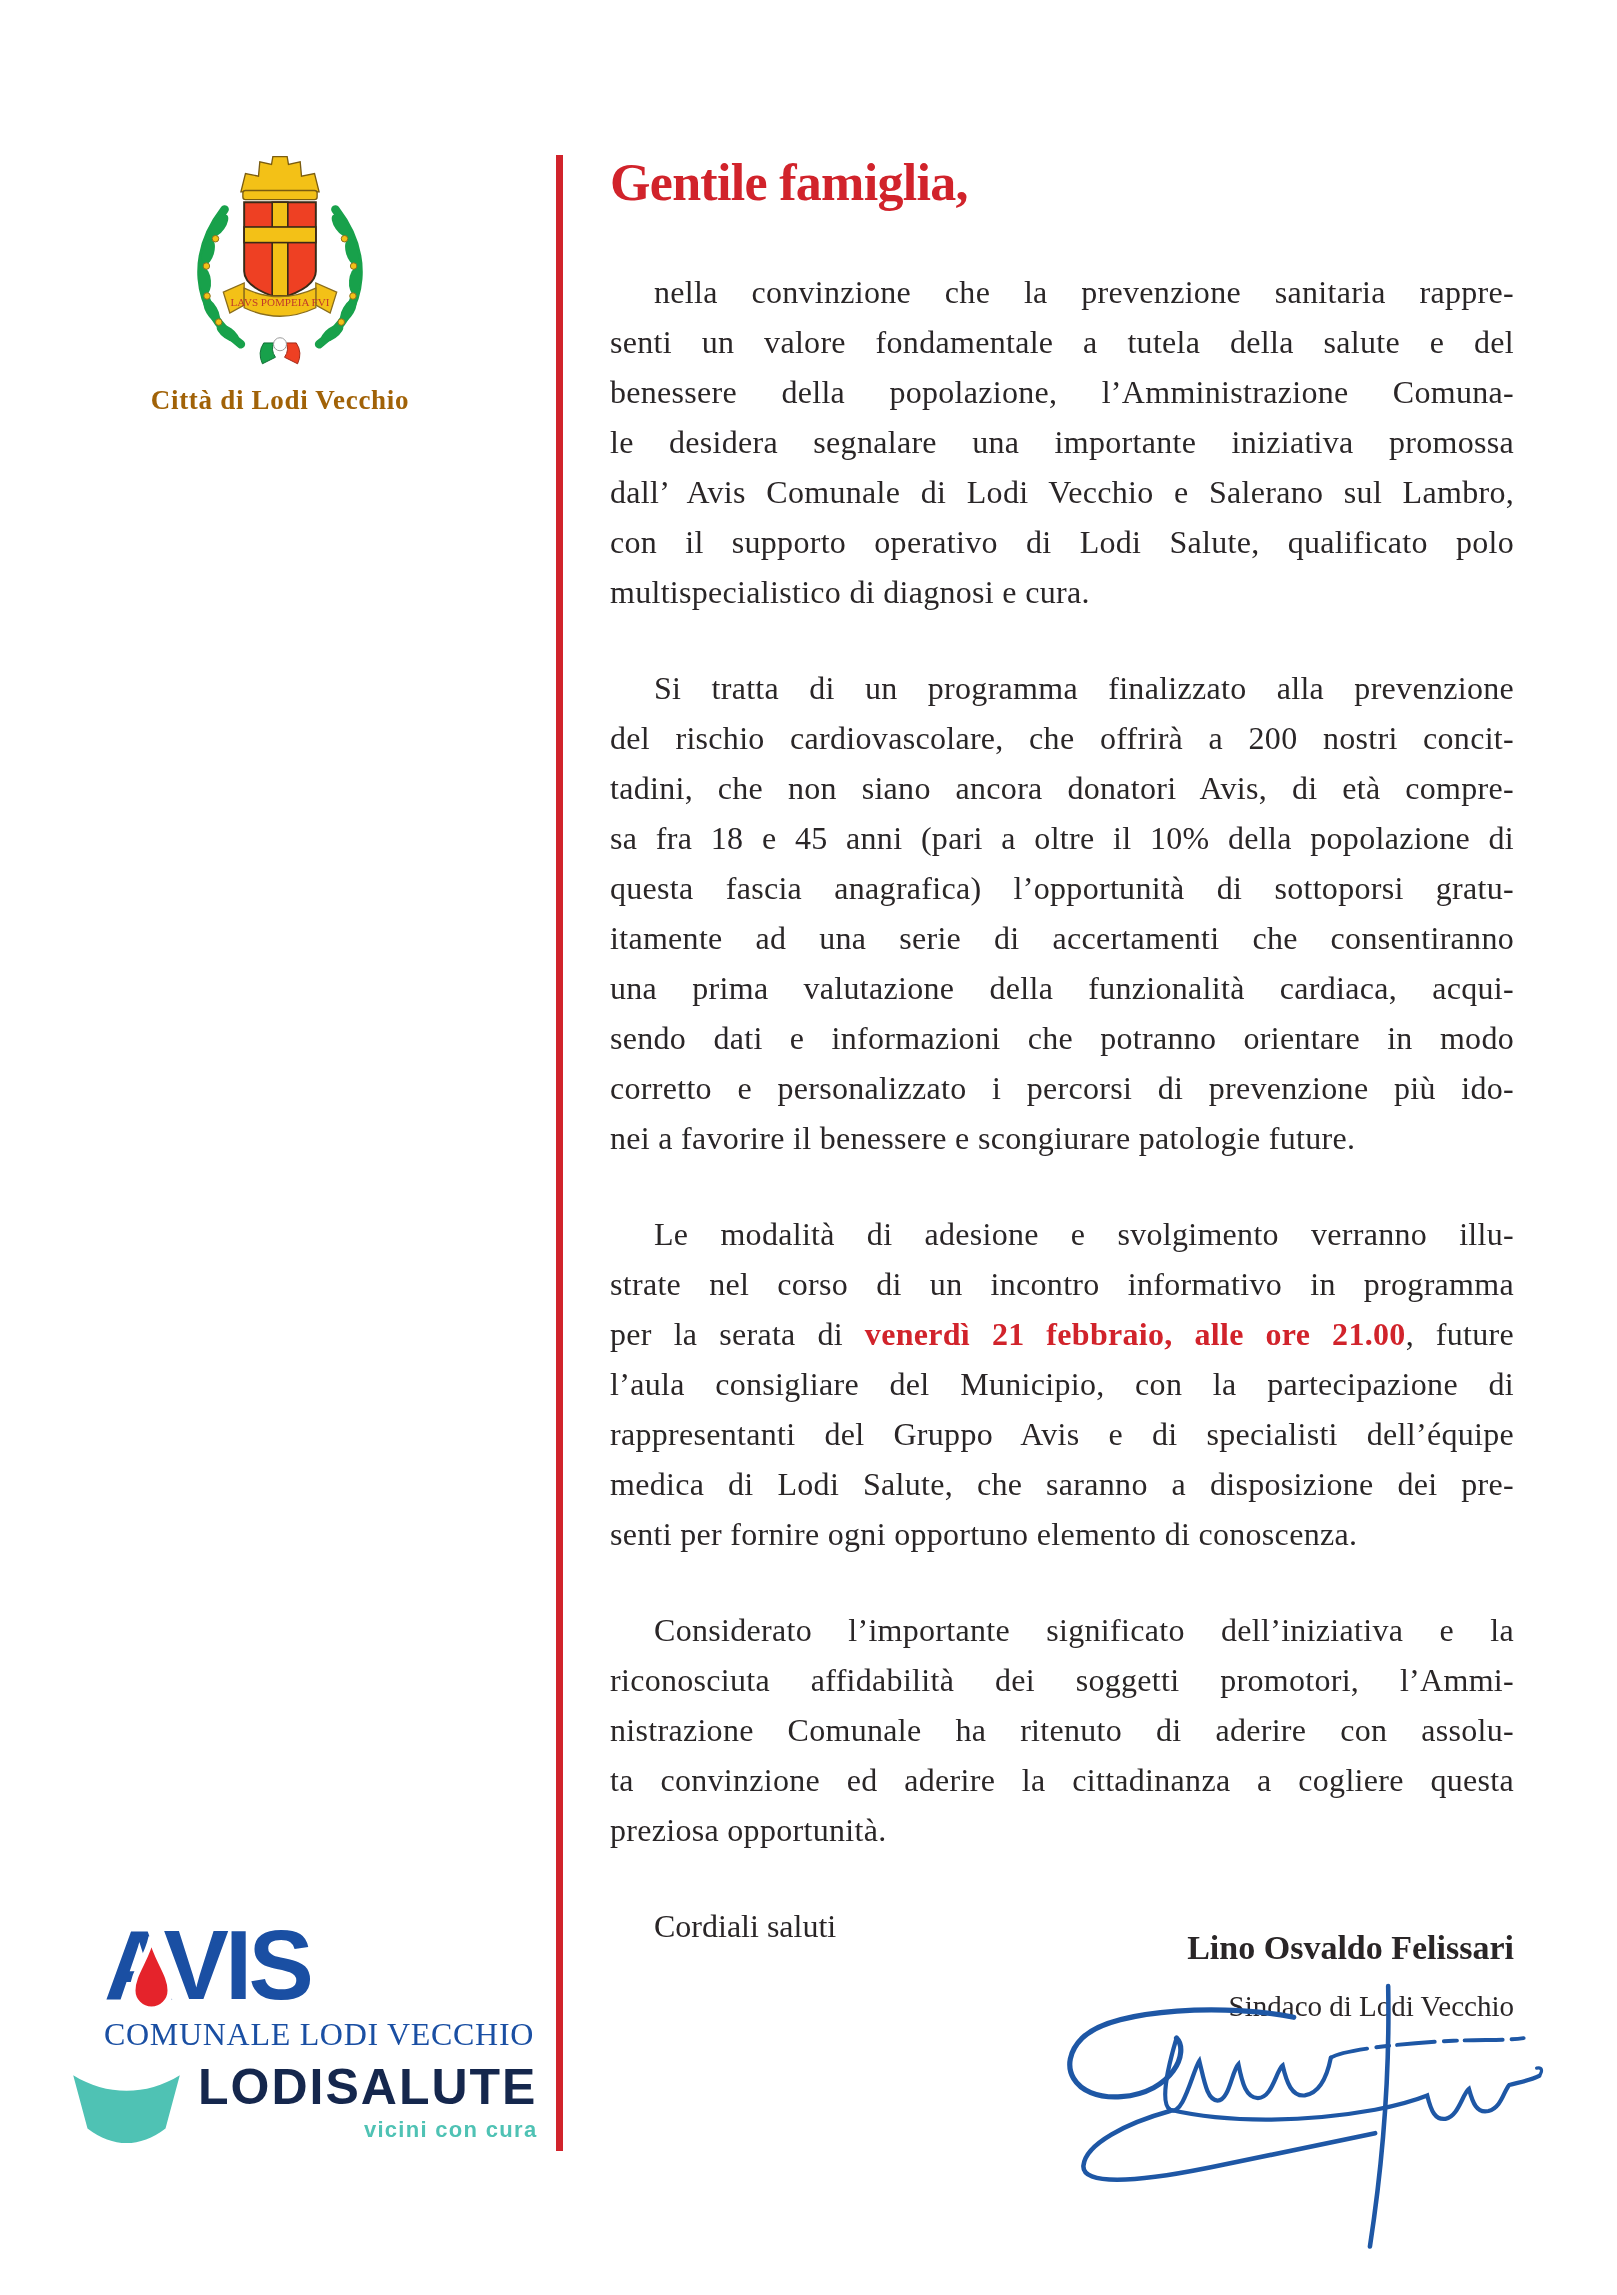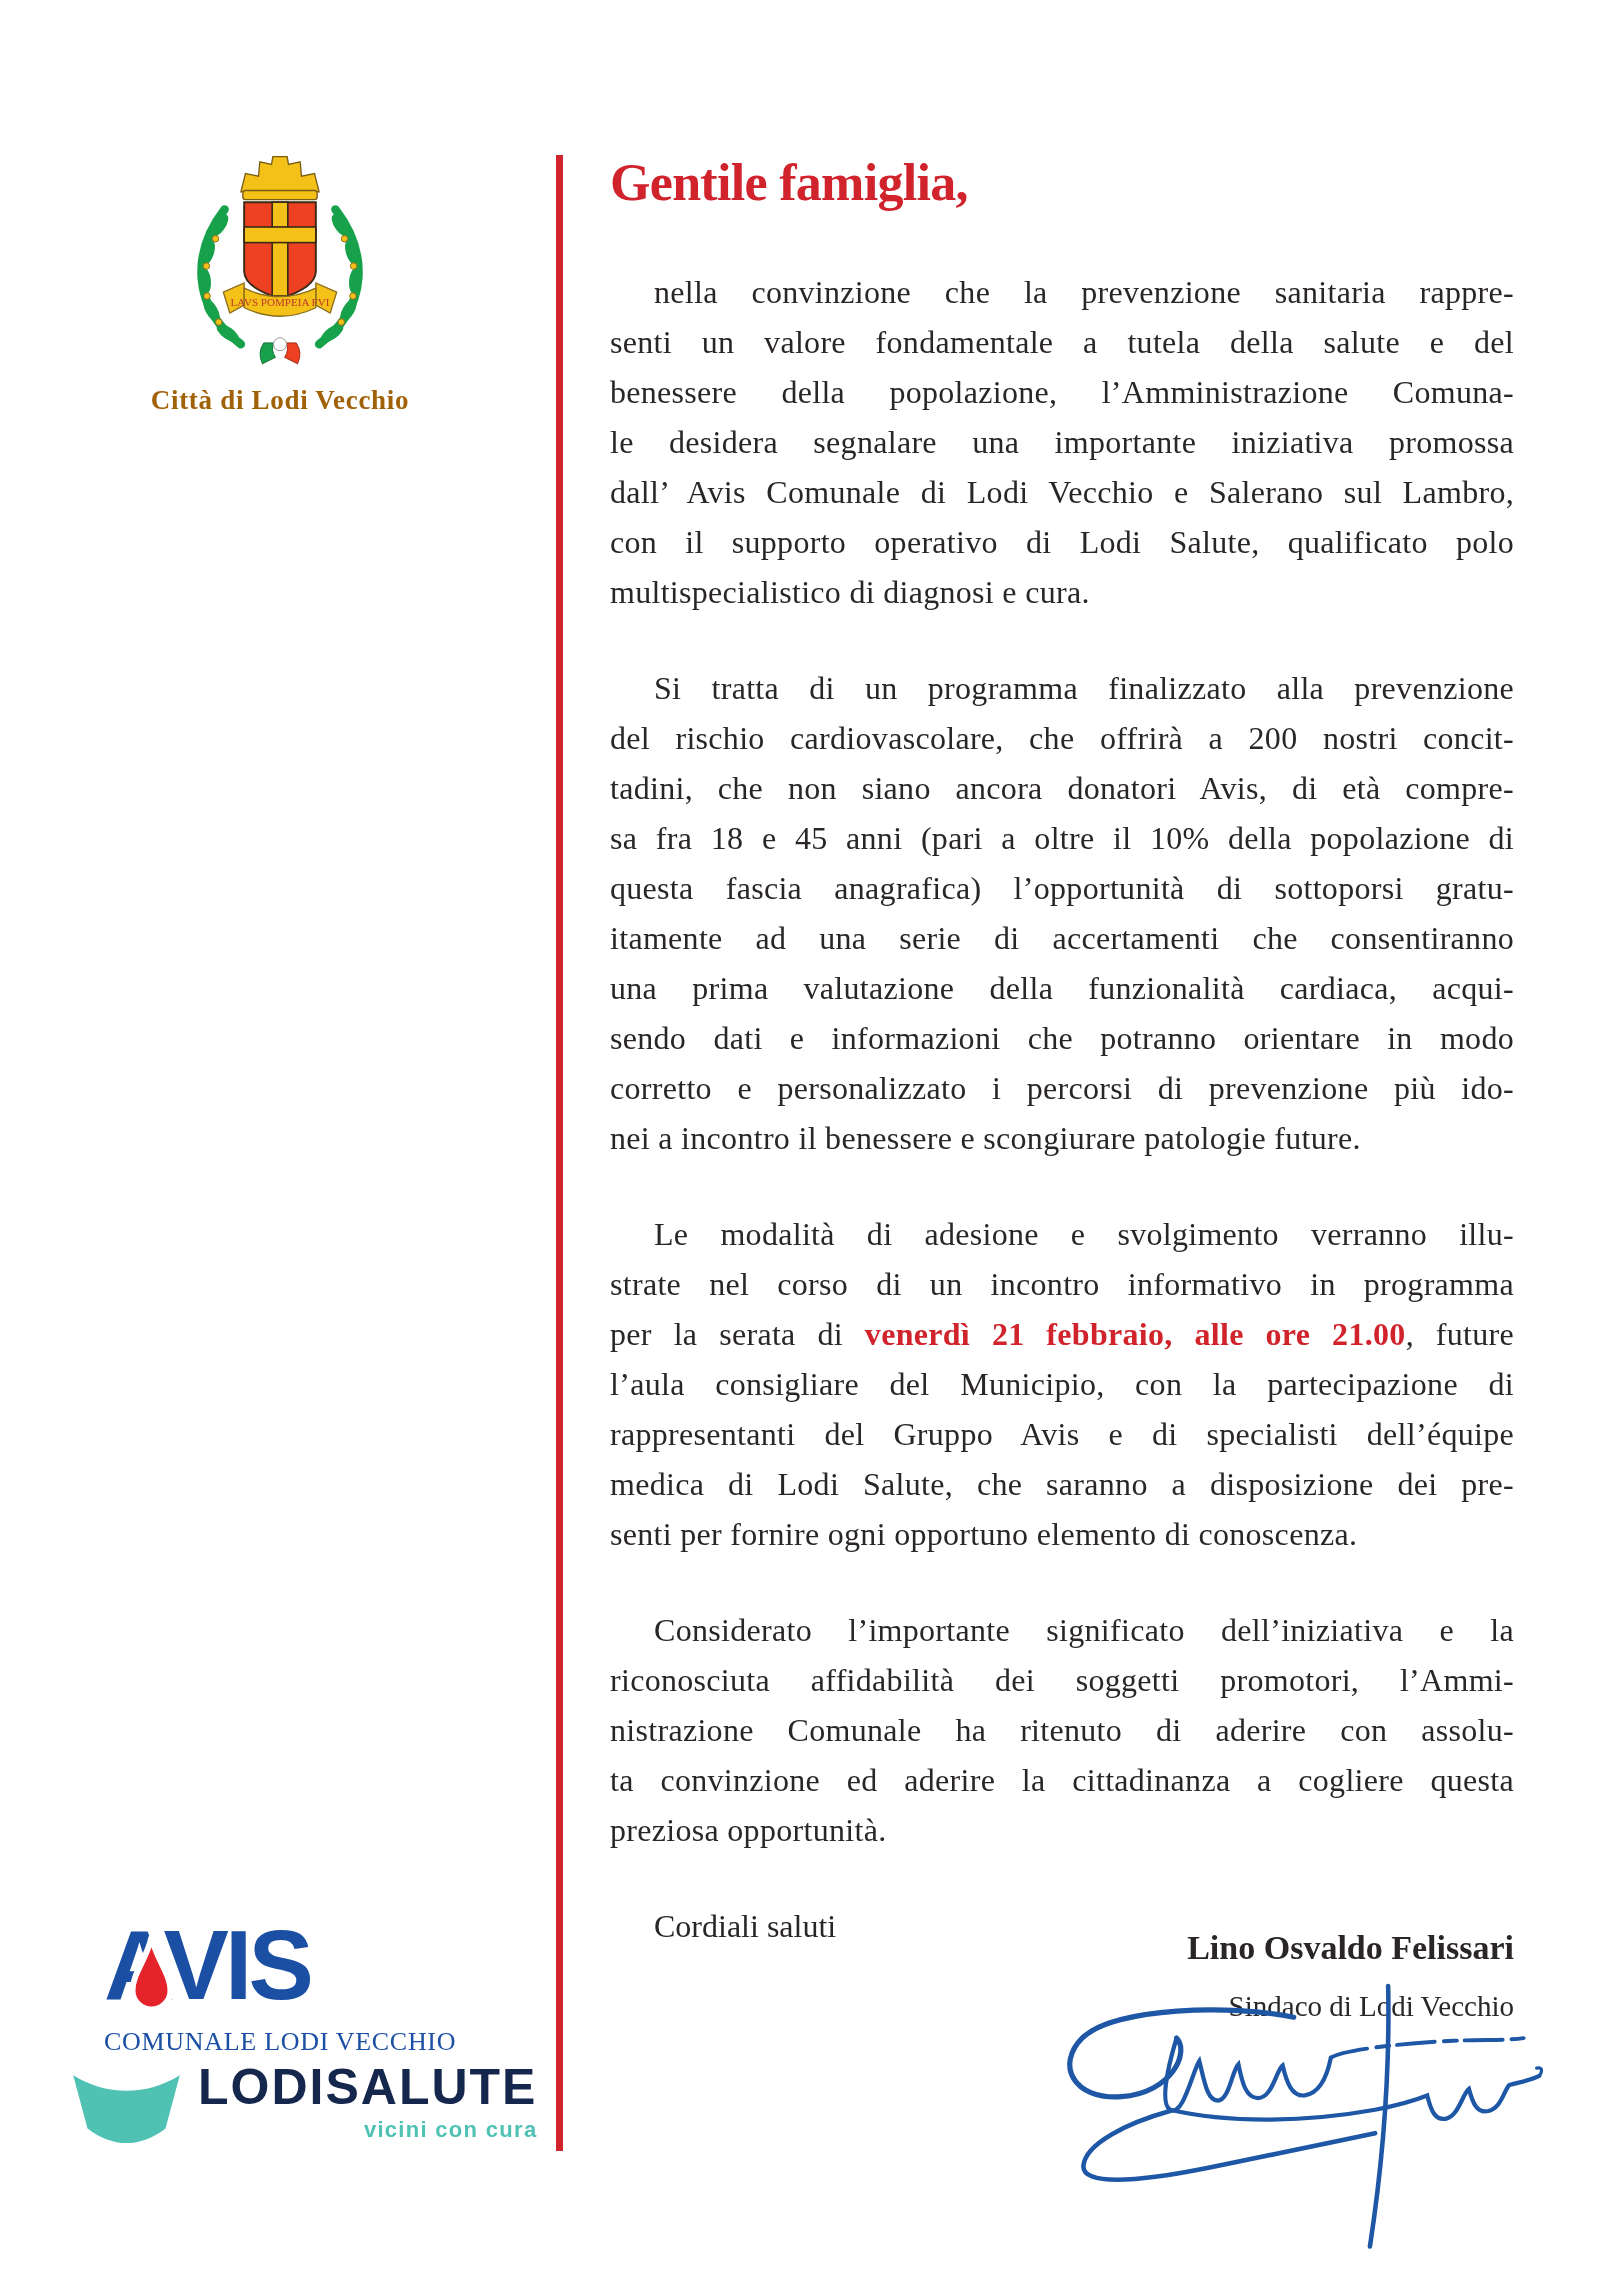--- a/index.html
+++ b/index.html
@@ -8,21 +8,21 @@
 
   
   .emblem-wrap{position:absolute;left:140px;top:154px;width:280px;text-align:center;}
   .emblem-wrap svg{display:block;margin:0 auto;}
   .emblem-caption{margin-top:15.7px;font-size:27px;line-height:31px;color:#a16207;letter-spacing:0.7px;font-weight:bold;}
 
   .avis-logo{position:absolute;left:104px;top:1916px;width:378px;}
   .avis-word{position:relative;font-family:"Liberation Sans", sans-serif;font-weight:bold;
              font-size:98px;line-height:98px;color:#1a4fa3;letter-spacing:-3.9px;}
   .avis-drop{position:absolute;left:22px;top:17px;}
-  .avis-sub{margin-top:12px;font-family:"Liberation Serif", serif;font-size:26px;line-height:31px;
+  .avis-sub{margin-top:5px;font-family:"Liberation Serif", serif;font-size:32px;line-height:31px;
             color:#1a4fa3;letter-spacing:0.7px;white-space:nowrap;}
 
   .lodi-logo{position:absolute;left:68px;top:2053px;display:flex;align-items:center;gap:13px;}
   .lodi-text{display:flex;flex-direction:column;align-items:flex-end;}
   .lodi-word{font-family:"Liberation Sans", sans-serif;font-weight:bold;font-size:50px;line-height:52px;
              color:#15274d;letter-spacing:2px;white-space:nowrap;}
   .lodi-tagline{font-family:"Liberation Sans", sans-serif;font-weight:bold;font-size:22px;line-height:29px;
              color:#4fc2b4;margin-top:2.6px;letter-spacing:1.3px;}
 
   
@@ -123,21 +123,21 @@
     <div class="para">
       <div class="line para-first">Si tratta di un programma finalizzato alla prevenzione</div>
       <div class="line">del rischio cardiovascolare, che offrirà a 200 nostri concit-</div>
       <div class="line">tadini, che non siano ancora donatori Avis, di età compre-</div>
       <div class="line">sa fra 18 e 45 anni (pari a oltre il 10% della popolazione di</div>
       <div class="line">questa fascia anagrafica) l’opportunità di sottoporsi gratu-</div>
       <div class="line">itamente ad una serie di accertamenti che consentiranno</div>
       <div class="line">una prima valutazione della funzionalità cardiaca, acqui-</div>
       <div class="line">sendo dati e informazioni che potranno orientare in modo</div>
       <div class="line">corretto e personalizzato i percorsi di prevenzione più ido-</div>
-      <div class="line para-last">nei a incontro il benessere e scongiurare patologie future.</div>
+      <div class="line para-last">nei a favorire il benessere e scongiurare patologie future.</div>
     </div>
 
     <div class="para">
       <div class="line para-first">Le modalità di adesione e svolgimento verranno illu-</div>
       <div class="line">strate nel corso di un incontro informativo in programma</div>
       <div class="line"><span>per la serata di </span><span class="hl">venerdì 21 febbraio, alle ore 21.00</span><span>, future</span></div>
       <div class="line">l’aula consigliare del Municipio, con la partecipazione di</div>
       <div class="line">rappresentanti del Gruppo Avis e di specialisti dell’équipe</div>
       <div class="line">medica di Lodi Salute, che saranno a disposizione dei pre-</div>
       <div class="line para-last">senti per fornire ogni opportuno elemento di conoscenza.</div>

